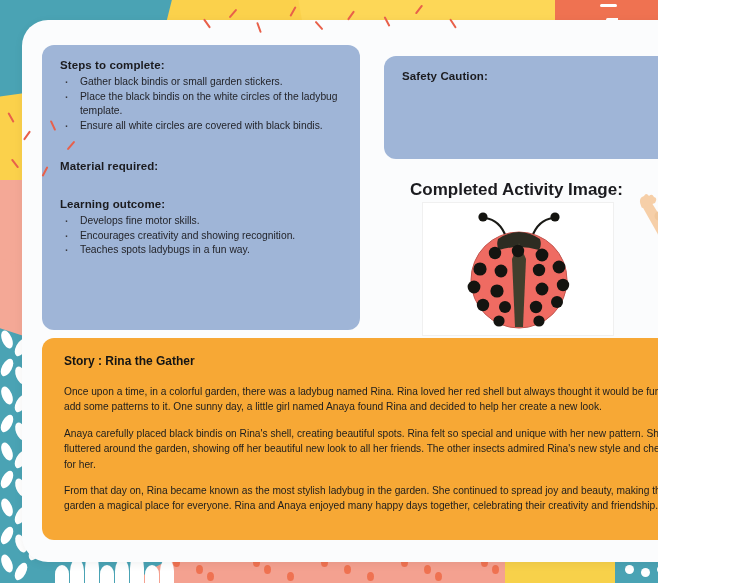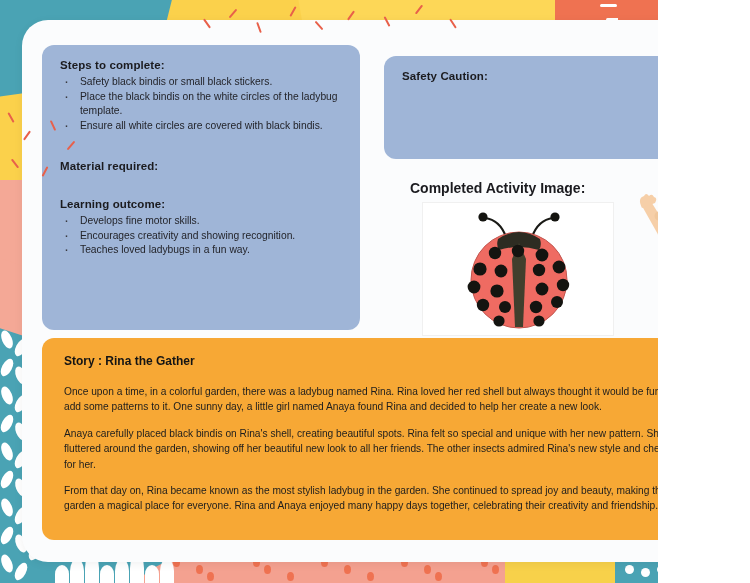--- a/index.html
+++ b/index.html
@@ -152,21 +152,21 @@
     position: absolute;
     left: 4px; top: -2px;
     font-size: 15px;
     color: #3a3a40;
     line-height: 16px;
   }
 
   
   #activity-label {
     position: absolute; left: 388px; top: 160px;
-    font-size: 14px; font-weight: bold; color: #1b1b1f;
+    font-size: 17px; font-weight: bold; color: #1b1b1f;
   }
   #ladybug-photo {
     position: absolute; left: 400px; top: 182px;
     width: 192px; height: 134px;
     background: #ffffff;
     border: 1px solid #f0f0f0;
   }
   #boy-art {
     position: absolute; left: 598px; top: 166px;
     width: 120px; height: 150px;
@@ -318,32 +318,32 @@
       <i style="left: 90px; height: 18px;"></i>
       <i style="left: 105px; height: 24px;"></i>
     </div>
 
   <div id="card">
 
     <div class="panel-blue" id="steps-panel">
       <div class="panel-inner">
         <h3 class="heading">Steps to complete:</h3>
         <ul class="bullets">
-          <li>Safety black bindis or small black stickers.</li>
+          <li>Gather black bindis or small garden stickers.</li>
           <li>Place the black bindis on the white circles of the ladybug template.</li>
           <li>Ensure all white circles are covered with black bindis.</li>
         </ul>
 
         <h3 class="heading spaced">Material required:</h3>
 
         <h3 class="heading spaced">Learning outcome:</h3>
         <ul class="bullets">
           <li>Develops fine motor skills.</li>
           <li>Encourages creativity and showing recognition.</li>
-          <li>Teaches loved ladybugs in a fun way.</li>
+          <li>Teaches spots ladybugs in a fun way.</li>
         </ul>
       </div>
     </div>
 
     <div class="panel-blue" id="safety-panel">
       <div class="panel-inner">
         <h3 class="heading">Safety Caution:</h3>
       </div>
     </div>
 

